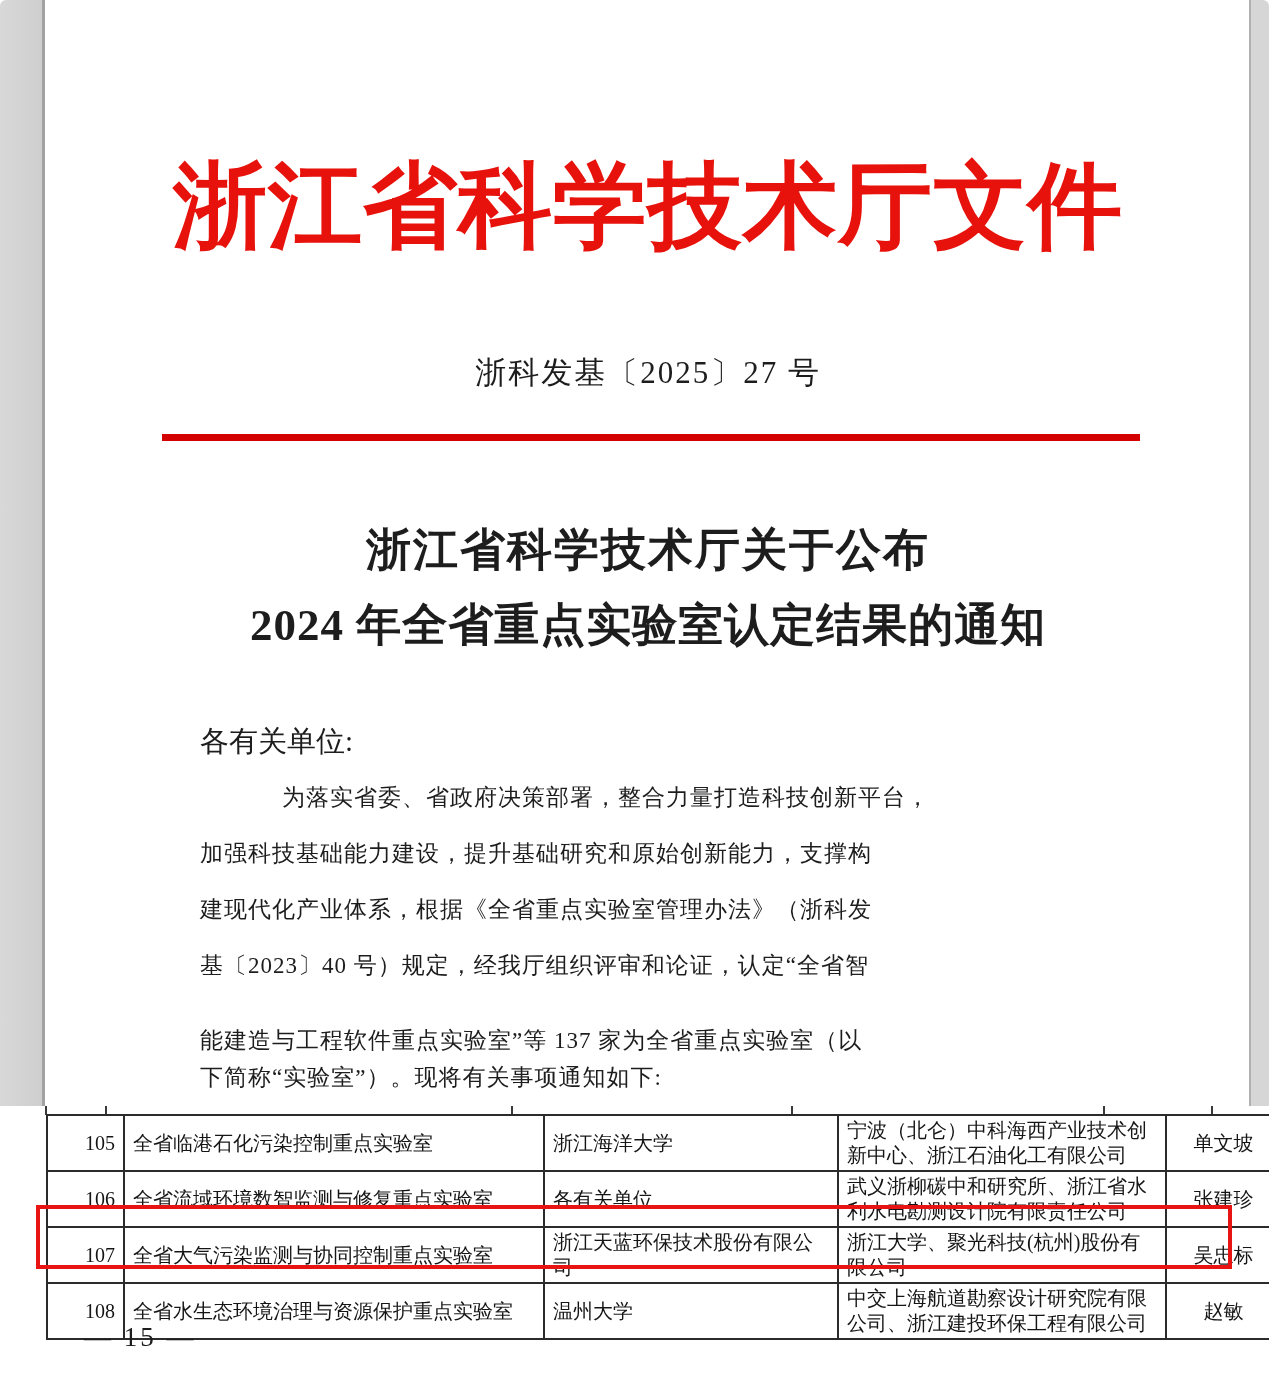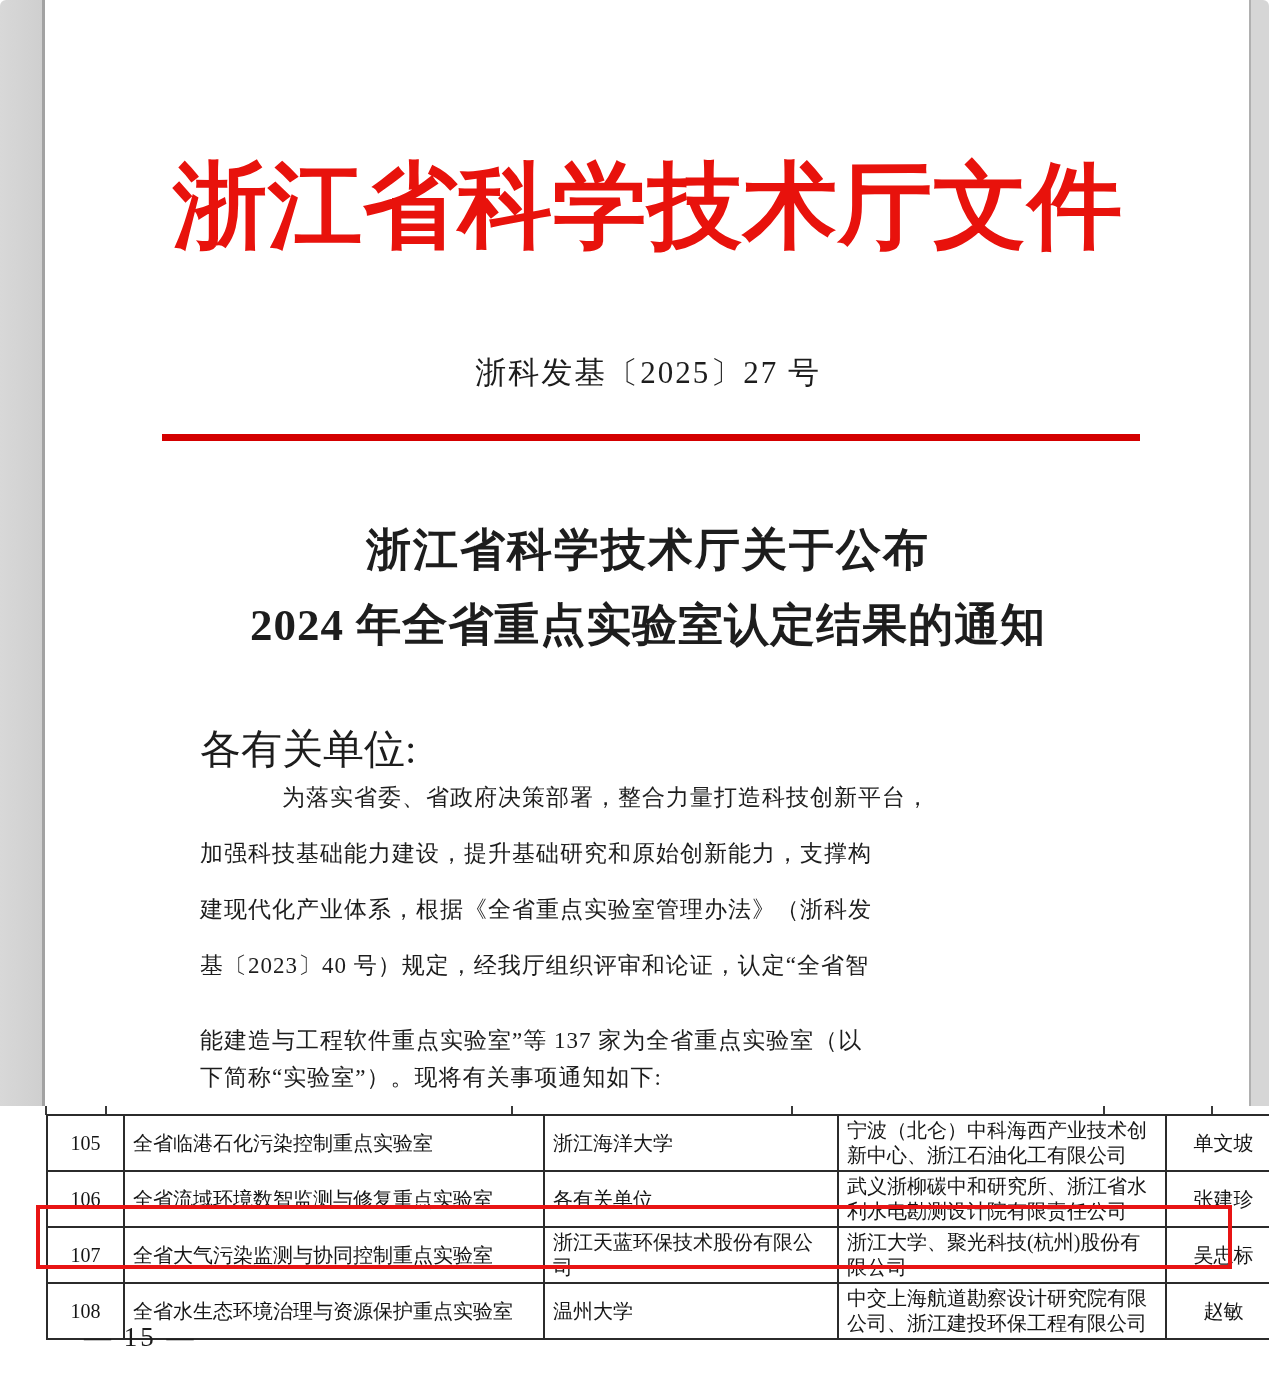--- a/index.html
+++ b/index.html
@@ -48,21 +48,21 @@
     position:absolute; left:48px; width:1200px; top:520px;
     text-align:center; font-size:45px; font-weight:bold; letter-spacing:2px;
   }
   .doc-title-2 {
     position:absolute; left:48px; width:1200px; top:595px;
     text-align:center; font-size:45px; font-weight:bold; letter-spacing:1px;
   }
 
   .salutation {
     position:absolute; left:200px; top:722px;
-    font-size:41px;
+    font-size:29px;
   }
   .body-line {
     position:absolute; left:200px;
     font-size:23px; white-space:nowrap; letter-spacing:1px;
   }
   .bl-0 { left:282px; top:782px; }
   .bl-1 { top:838px; }
   .bl-2 { top:894px; }
   .bl-3 { top:950px; }
   .bl-4 { top:1025px; }
@@ -83,21 +83,21 @@
     font-family:"Liberation Serif", serif;
     font-size:20px; color:#151515;
   }
   table.results td {
     border:2px solid #2b2b2b;
     height:47px;
     padding:2px 8px;
     line-height:25px;
     vertical-align:middle;
   }
-  td.c-no   { width:59px;  text-align:center; padding:2px 2px;margin-left:9px; }
+  td.c-no   { width:59px;  text-align:right; padding:2px 2px;margin-left:9px; }
   td.c-lab  { width:402px; padding-left:28px;margin-top:20px; }
   td.c-inst { width:276px; padding-left:12px; }
   td.c-part { width:310px; }
   td.c-dir  { width:97px;  text-align:center; padding:2px 2px; }
 
   .highlight-box {
     position:absolute; left:36px; top:99px;
     width:1188px; height:56px;
     border:4px solid #e81414;
     pointer-events:none;

